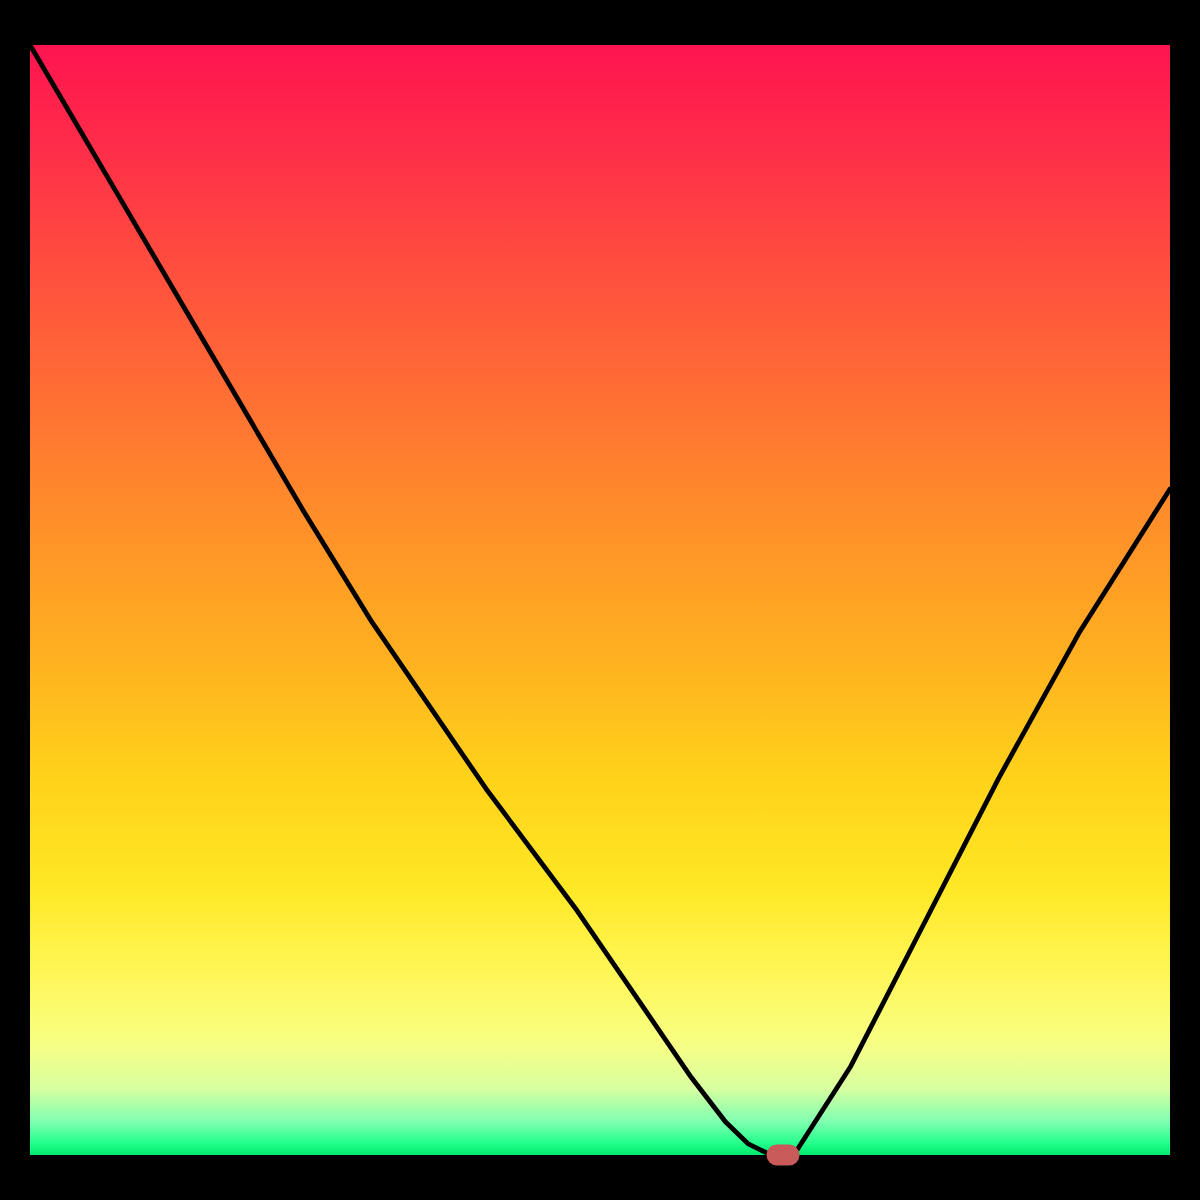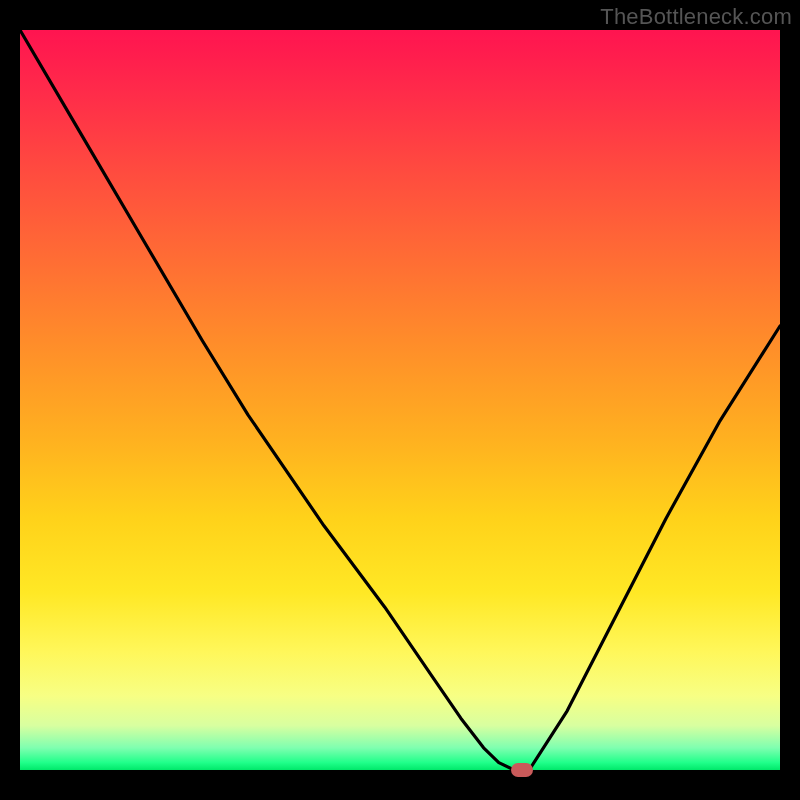--- a/index.html
+++ b/index.html
@@ -71,21 +71,20 @@
     background: #c95a5a;
     transform: translate(-50%, -50%);
     z-index: 5;
   }
 </style>
 </head>
 <body>
 
 <div class="frame">
 
-  <div class="watermark">TheBottleneck.com</div>
 
   <div class="plot-area">
     <div class="gradient"></div>
 
     <svg class="curve" viewBox="0 0 760 740" preserveAspectRatio="none">
       <path id="curve-path" d="M0.0 0.0 L60.8 103.6 L121.6 207.2 L182.4 310.8 L228.0 384.8 L304.0 495.8 L364.8 577.2 L410.4 643.8 L440.8 688.2 L463.6 717.8 L478.8 732.6 L494.0 740.0 L509.2 740.0 L547.2 680.8 L592.8 592.0 L646.0 488.4 L699.2 392.2 L760.0 296.0" fill="none" stroke="#000" stroke-width="3.2" stroke-linejoin="round" stroke-linecap="round"></path>
     </svg>
 
     <div class="marker" id="marker" style="left: 501.6px; top: 740px;"></div>
   </div>

